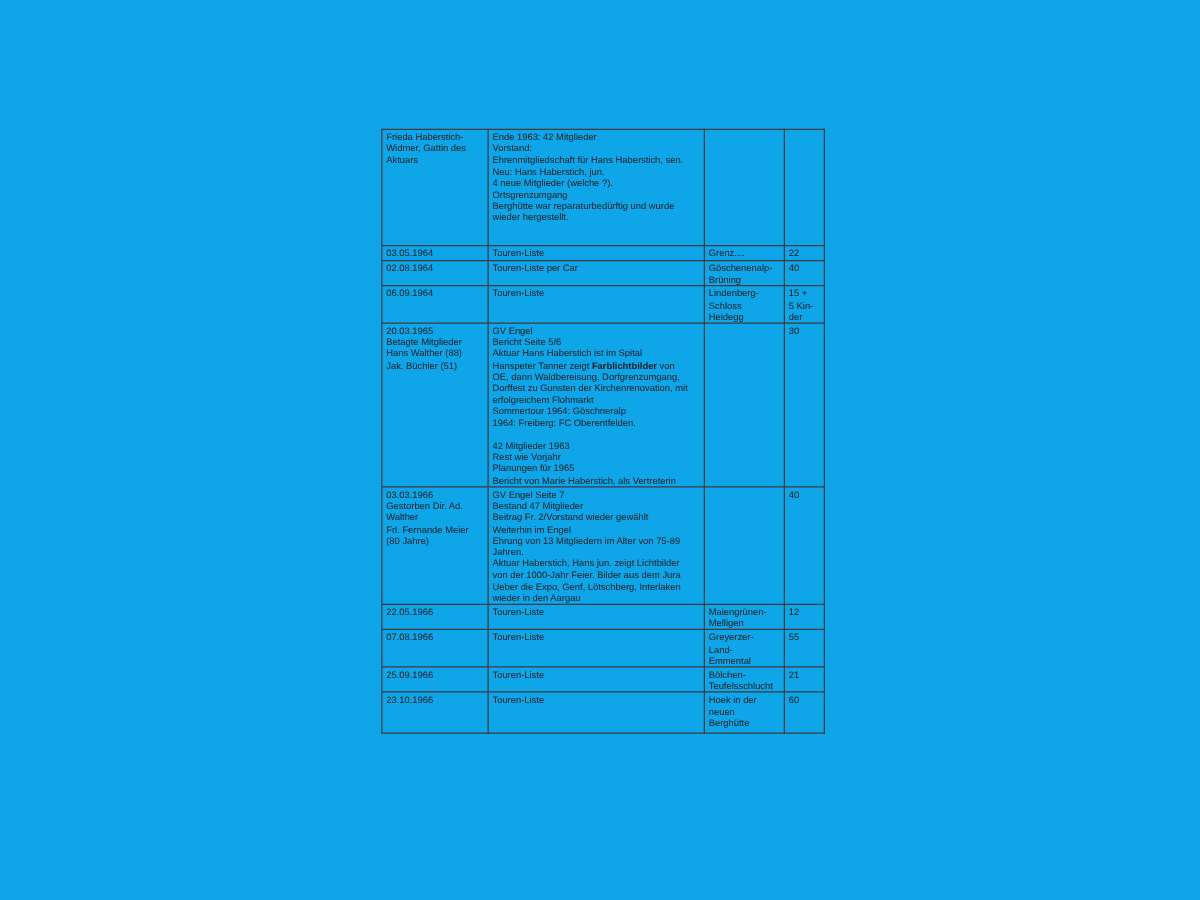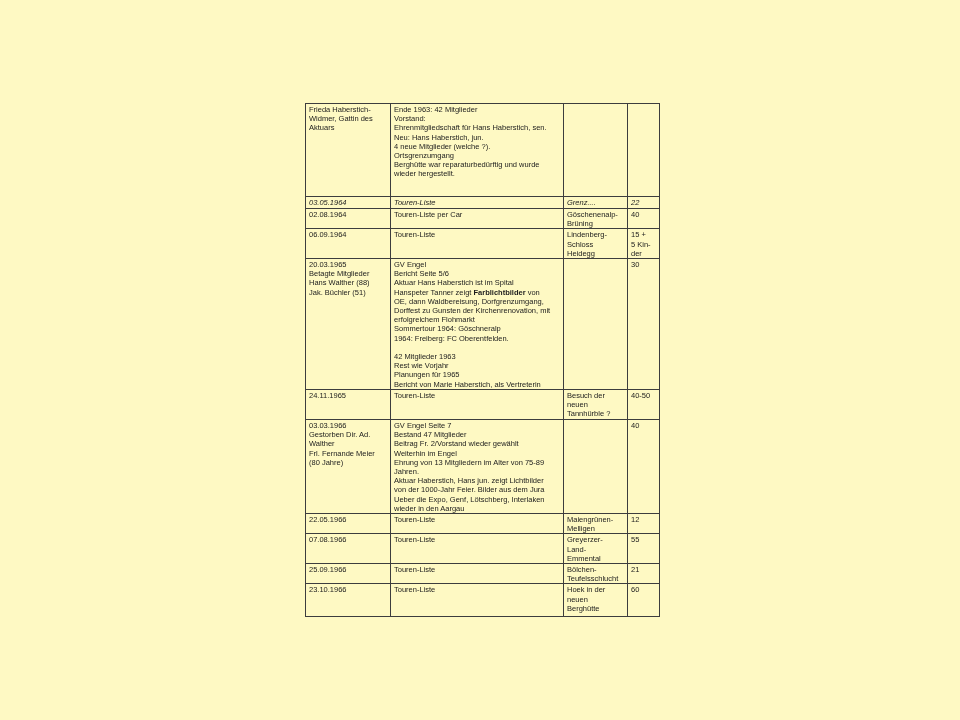--- a/index.html
+++ b/index.html
@@ -5,21 +5,21 @@
   html, body {
     margin: 0;
     padding: 0;
     background: #ffffff;
     font-family: "Liberation Sans", sans-serif;
   }
   .page {
     position: relative;
     width: 960px;
     height: 720px;
-    background: #fef9c3;
+    background: #0ea5e9;
     overflow: hidden;
   }
   table.doc-table {
     position: absolute;
     left: 305px;
     top: 103px;
     width: 354px;
     border-collapse: collapse;
     table-layout: fixed;
   }
@@ -59,21 +59,21 @@
             <div class="line">Ehrenmitgliedschaft für Hans Haberstich, sen.</div>
             <div class="line">Neu: Hans Haberstich, jun.</div>
             <div class="line">4 neue Mitglieder (welche ?).</div>
             <div class="line">Ortsgrenzumgang</div>
             <div class="line">Berghütte war reparaturbedürftig und wurde</div>
             <div class="line">wieder hergestellt.</div>
           </td>
           <td></td>
           <td></td>
         </tr>
-        <tr style="height: 12px; font-style: italic;">
+        <tr style="height: 12px;">
           <td>
             <div class="line">03.05.1964</div>
           </td>
           <td>
             <div class="line">Touren-Liste</div>
           </td>
           <td>
             <div class="line">Grenz....</div>
           </td>
           <td>
@@ -134,36 +134,20 @@
             <div class="line">42 Mitglieder 1963</div>
             <div class="line">Rest wie Vorjahr</div>
             <div class="line">Planungen für 1965</div>
             <div class="line">Bericht von Marie Haberstich, als Vertreterin</div>
           </td>
           <td></td>
           <td>
             <div class="line">30</div>
           </td>
         </tr>
-        <tr style="height: 30px;">
-          <td>
-            <div class="line">24.11.1965</div>
-          </td>
-          <td>
-            <div class="line">Touren-Liste</div>
-          </td>
-          <td>
-            <div class="line">Besuch der</div>
-            <div class="line">neuen</div>
-            <div class="line">Tannhürble ?</div>
-          </td>
-          <td>
-            <div class="line">40-50</div>
-          </td>
-        </tr>
         <tr style="height: 88px;">
           <td>
             <div class="line">03.03.1966</div>
             <div class="line">Gestorben Dir. Ad.</div>
             <div class="line">Walther</div>
             <div class="line">Frl. Fernande Meier</div>
             <div class="line">(80 Jahre)</div>
           </td>
           <td>
             <div class="line">GV Engel Seite 7</div>

